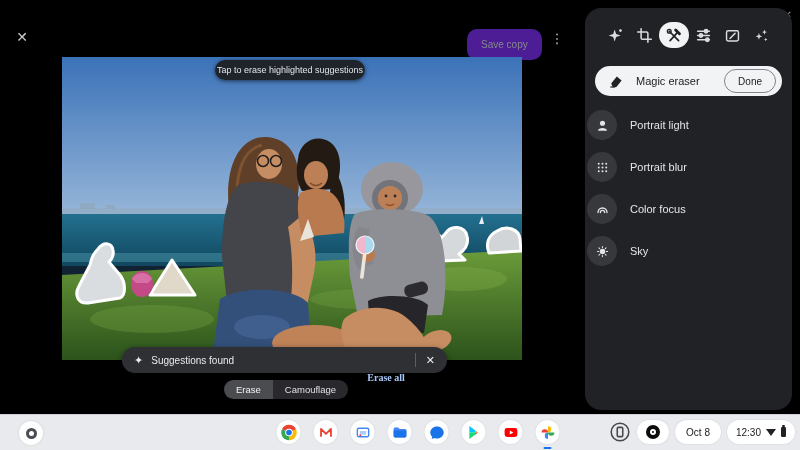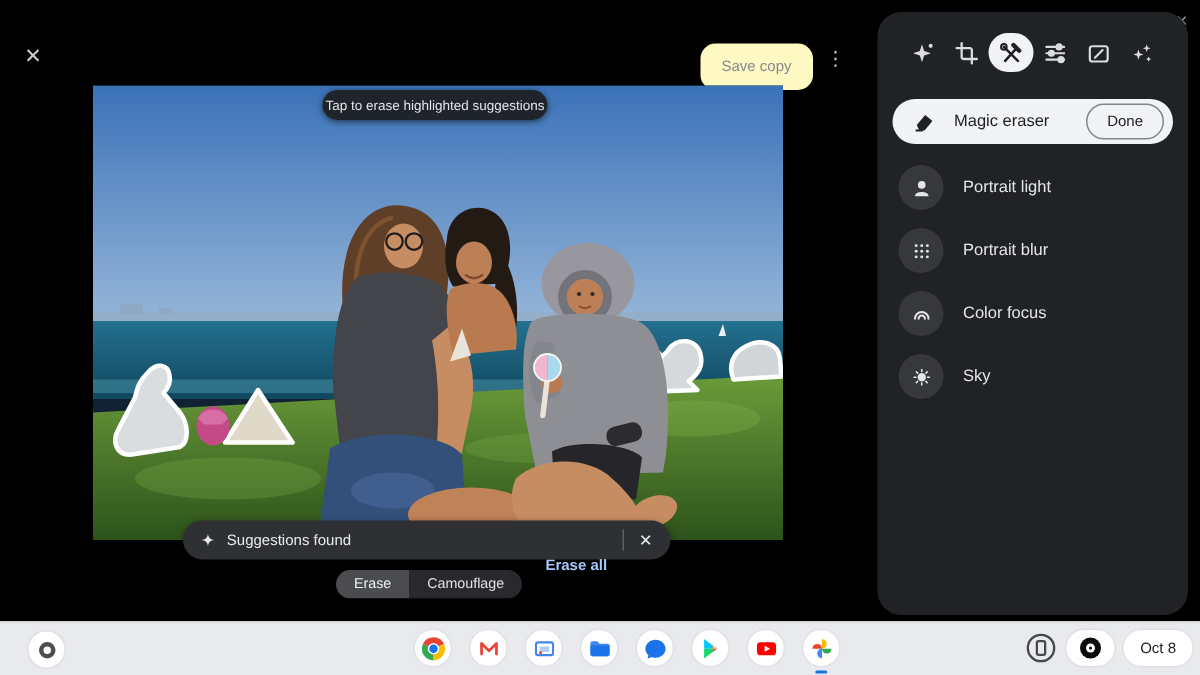--- a/index.html
+++ b/index.html
@@ -4,40 +4,40 @@
 <style>
   * { margin:0; padding:0; box-sizing:border-box; }
   html,body { background:#000; }
   body { font-family:"Liberation Sans","DejaVu Sans",sans-serif; }
   .screen { position:relative; width:800px; height:450px; background:#000; overflow:hidden; }
 
   
   .close-btn { position:absolute; left:13px; top:28px; width:18px; height:18px; background:none; border:none;
     color:#c9ccd0; font-size:14px; line-height:18px; text-align:center; cursor:pointer; }
   .save-copy { position:absolute; left:467px; top:29px; height:31px; padding:0 14px; border:none; border-radius:10px;
-    background:#fef9c3; color:#86898d; font-size:10px; font-family:inherit; }
+    background:#4c1d95; color:#86898d; font-size:10px; font-family:inherit; }
   .more-btn { position:absolute; left:549px; top:29px; width:16px; height:20px; background:none; border:none;
     color:#c9ccd0; font-size:13px; line-height:20px; }
   .win-controls { position:absolute; right:8px; top:10px; display:flex; align-items:center; gap:12px; }
   .win-controls .wc { color:#9aa0a6; font-size:10px; line-height:10px; display:flex; align-items:center; }
   .wc-min-bar { display:block; width:8px; height:2px; background:#9aa0a6; }
   .wc-restore-sq { display:block; width:7px; height:7px; border:1.3px solid #9aa0a6; border-radius:1px; }
 
   
   .photo { position:absolute; left:62px; top:57px; width:460px; height:303px; background:#123; }
   .photo svg { display:block; }
   .tooltip { position:absolute; left:290px; top:60px; transform:translateX(-50%); height:20px; padding:0 2px;
     display:flex; align-items:center; background:rgba(30,31,34,.95); border-radius:10px; color:#e2e4e8;
     font-size:9px; white-space:nowrap; box-shadow:0 1px 4px rgba(0,0,0,.6);text-align:right; }
 
   .toast { position:absolute; left:122px; top:347px; width:325px; height:26px; border-radius:13px; background:#2f3033;
     display:flex; align-items:center; padding:0 12px; box-shadow:0 2px 6px rgba(0,0,0,.5); }
   .toast .spark { color:#e8eaed; font-size:11px; margin-right:8px; }
   .toast .t-text { color:#e8eaed; font-size:10px; flex:1; }
-  .toast .t-action { background:none; border:none; color:#a8c7fa; font-size:10px; font-weight:bold; font-family:Liberation Sans, sans-serif; padding:0 10px;margin-top:35px; }
+  .toast .t-action { background:none; border:none; color:#a8c7fa; font-size:10px; font-weight:bold; font-family:Liberation Serif, serif; padding:0 10px;margin-top:35px; }
   .toast .t-div { width:1px; height:14px; background:#5c5f63; }
   .toast .t-close { background:none; border:none; color:#e8eaed; font-size:11px; padding:0 0 0 10px; }
 
   .mode-toggle { position:absolute; left:224px; top:380px; height:19px; display:flex; border-radius:10px; overflow:hidden; }
   .mode-toggle .seg { border:none; font-family:inherit; font-size:9.5px; color:#dfe1e5; background:#29292d; padding:0 12px; }
   .mode-toggle .seg.selected { background:#4b4c50; color:#f1f3f4; }
 
   
   .panel { position:absolute; left:585px; top:8px; width:207px; height:402px; background:#212225; border-radius:16px; }
   .tab-row { display:flex; justify-content:space-between; align-items:center; padding:14px 16px 0 16px; }
@@ -47,21 +47,21 @@
   .tab svg { width:17px; height:17px; }
 
   .active-card { margin:18px 10px 0 10px; height:30px; background:#f1f3f4; border-radius:18px; display:flex;
     align-items:center; padding:0 6px 0 13px; }
   .active-card .a-icon { width:16px; height:16px; color:#202124; margin-right:12px; }
   .active-card .a-label { font-size:11px; color:#202124; flex:1; }
   .done-btn { border:1px solid #80868b; background:none; border-radius:13px; height:24px; padding:0 13px;
     font-size:10px; color:#202124; font-family:inherit; }
 
   .tool-list { margin-top:8px; }
-  .tool-row { height:42px; display:flex; align-items:center; padding-left:14px; cursor:pointer; }
+  .tool-row { height:42px; display:flex; align-items:center; padding-left:2px; cursor:pointer; }
   .tool-row .t-circle { width:30px; height:30px; border-radius:50%; background:#37383c; display:flex; align-items:center;
     justify-content:center; color:#e3e5e8; margin-right:13px; }
   .tool-row .t-circle svg { width:15px; height:15px; }
   .tool-row .t-label { font-size:11px; color:#e3e5e8; }
 
   
   .shelf { position:absolute; left:0; bottom:0; width:800px; height:36px; background:#e9eaed; border-top:1px solid #cfd1d4; }
   .launcher { position:absolute; left:19px; top:6px; width:24px; height:24px; border-radius:50%; background:#fff;
     border:none; display:flex; align-items:center; justify-content:center; box-shadow:0 0 2px rgba(0,0,0,.15); }
   .launcher .lnch-core { width:11px; height:11px; border-radius:50%; border:3px solid #4a4d52; }
@@ -397,16 +397,21 @@
           <circle cx="10" cy="10" r="8"></circle>
           <rect x="7.5" y="5.8" width="5" height="8.4" rx="1.1"></rect>
         </svg>
       </button>
       <button class="pill rec-pill">
         <span class="rec-dot"></span>
       </button>
       <button class="pill date-pill">
         <span>Oct 8</span>
       </button>
+      <button class="pill time-pill">
+        <span>12:30</span>
+        <span class="wifi-tri"></span>
+        <span class="battery"></span>
+      </button>
     </div>
   </div>
 
 </div>
 
 </body></html>

